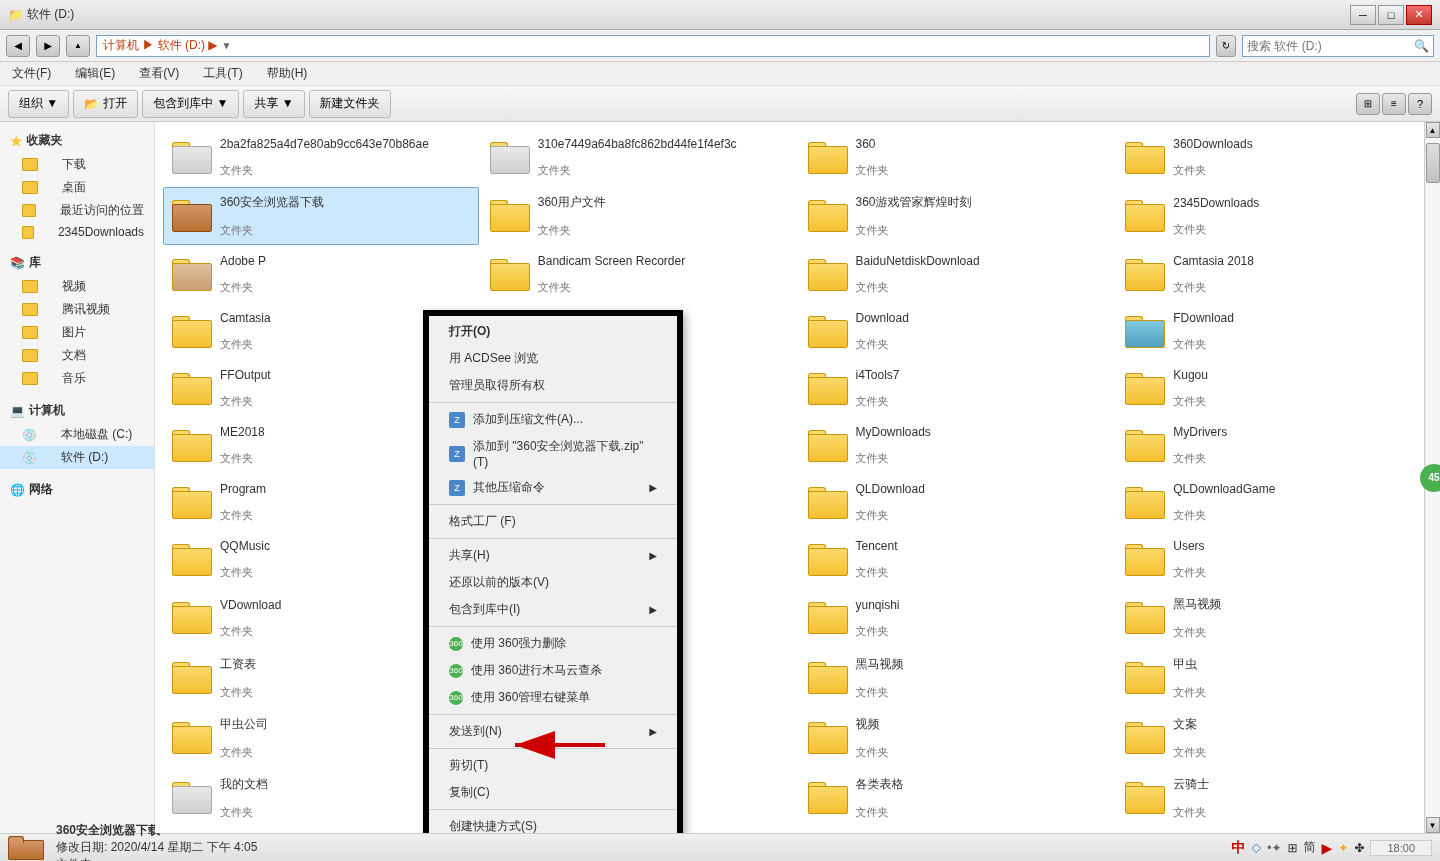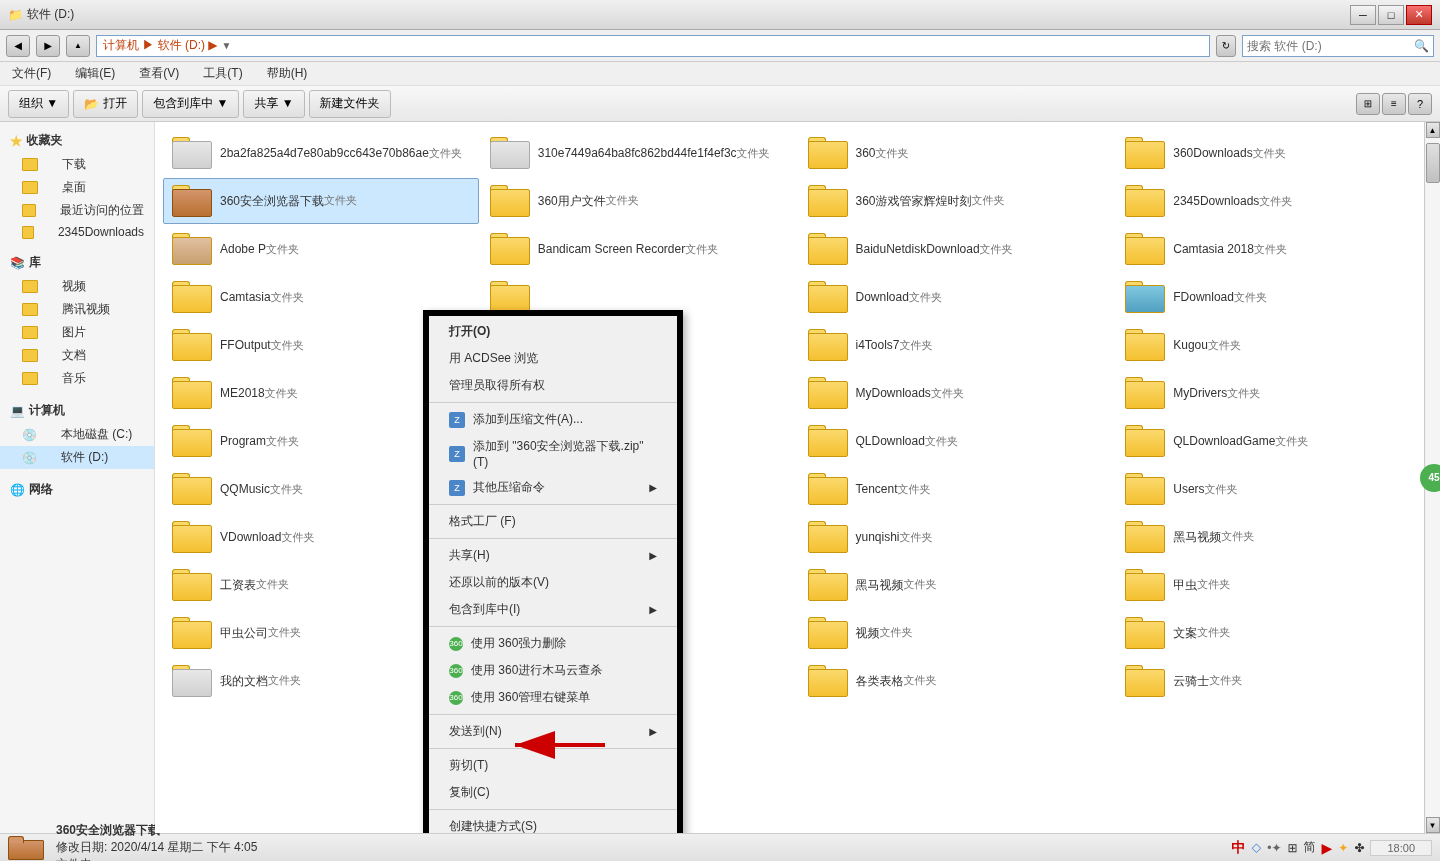--- a/index.html
+++ b/index.html
@@ -183,21 +183,21 @@
     }
     .folder-icon .folder-tab {
       width: 18px; height: 8px;
       background: #fad96b;
       border: 1px solid #c8960c;
       border-bottom: none;
       border-radius: 3px 3px 0 0;
       position: absolute;
       top: 0; left: 0;
     }
-    .file-info { display: flex; flex-direction: row; }
+    .file-info { display: flex; flex-direction: column; gap: 12px; }
     .file-name { font-size: 12px; color: #333; }
     .file-type { font-size: 11px; color: #777; }
 
     
     .context-menu {
       position: absolute;
       left: 268px;
       top: 188px;
       width: 260px;
       background: #f0f0f0;

